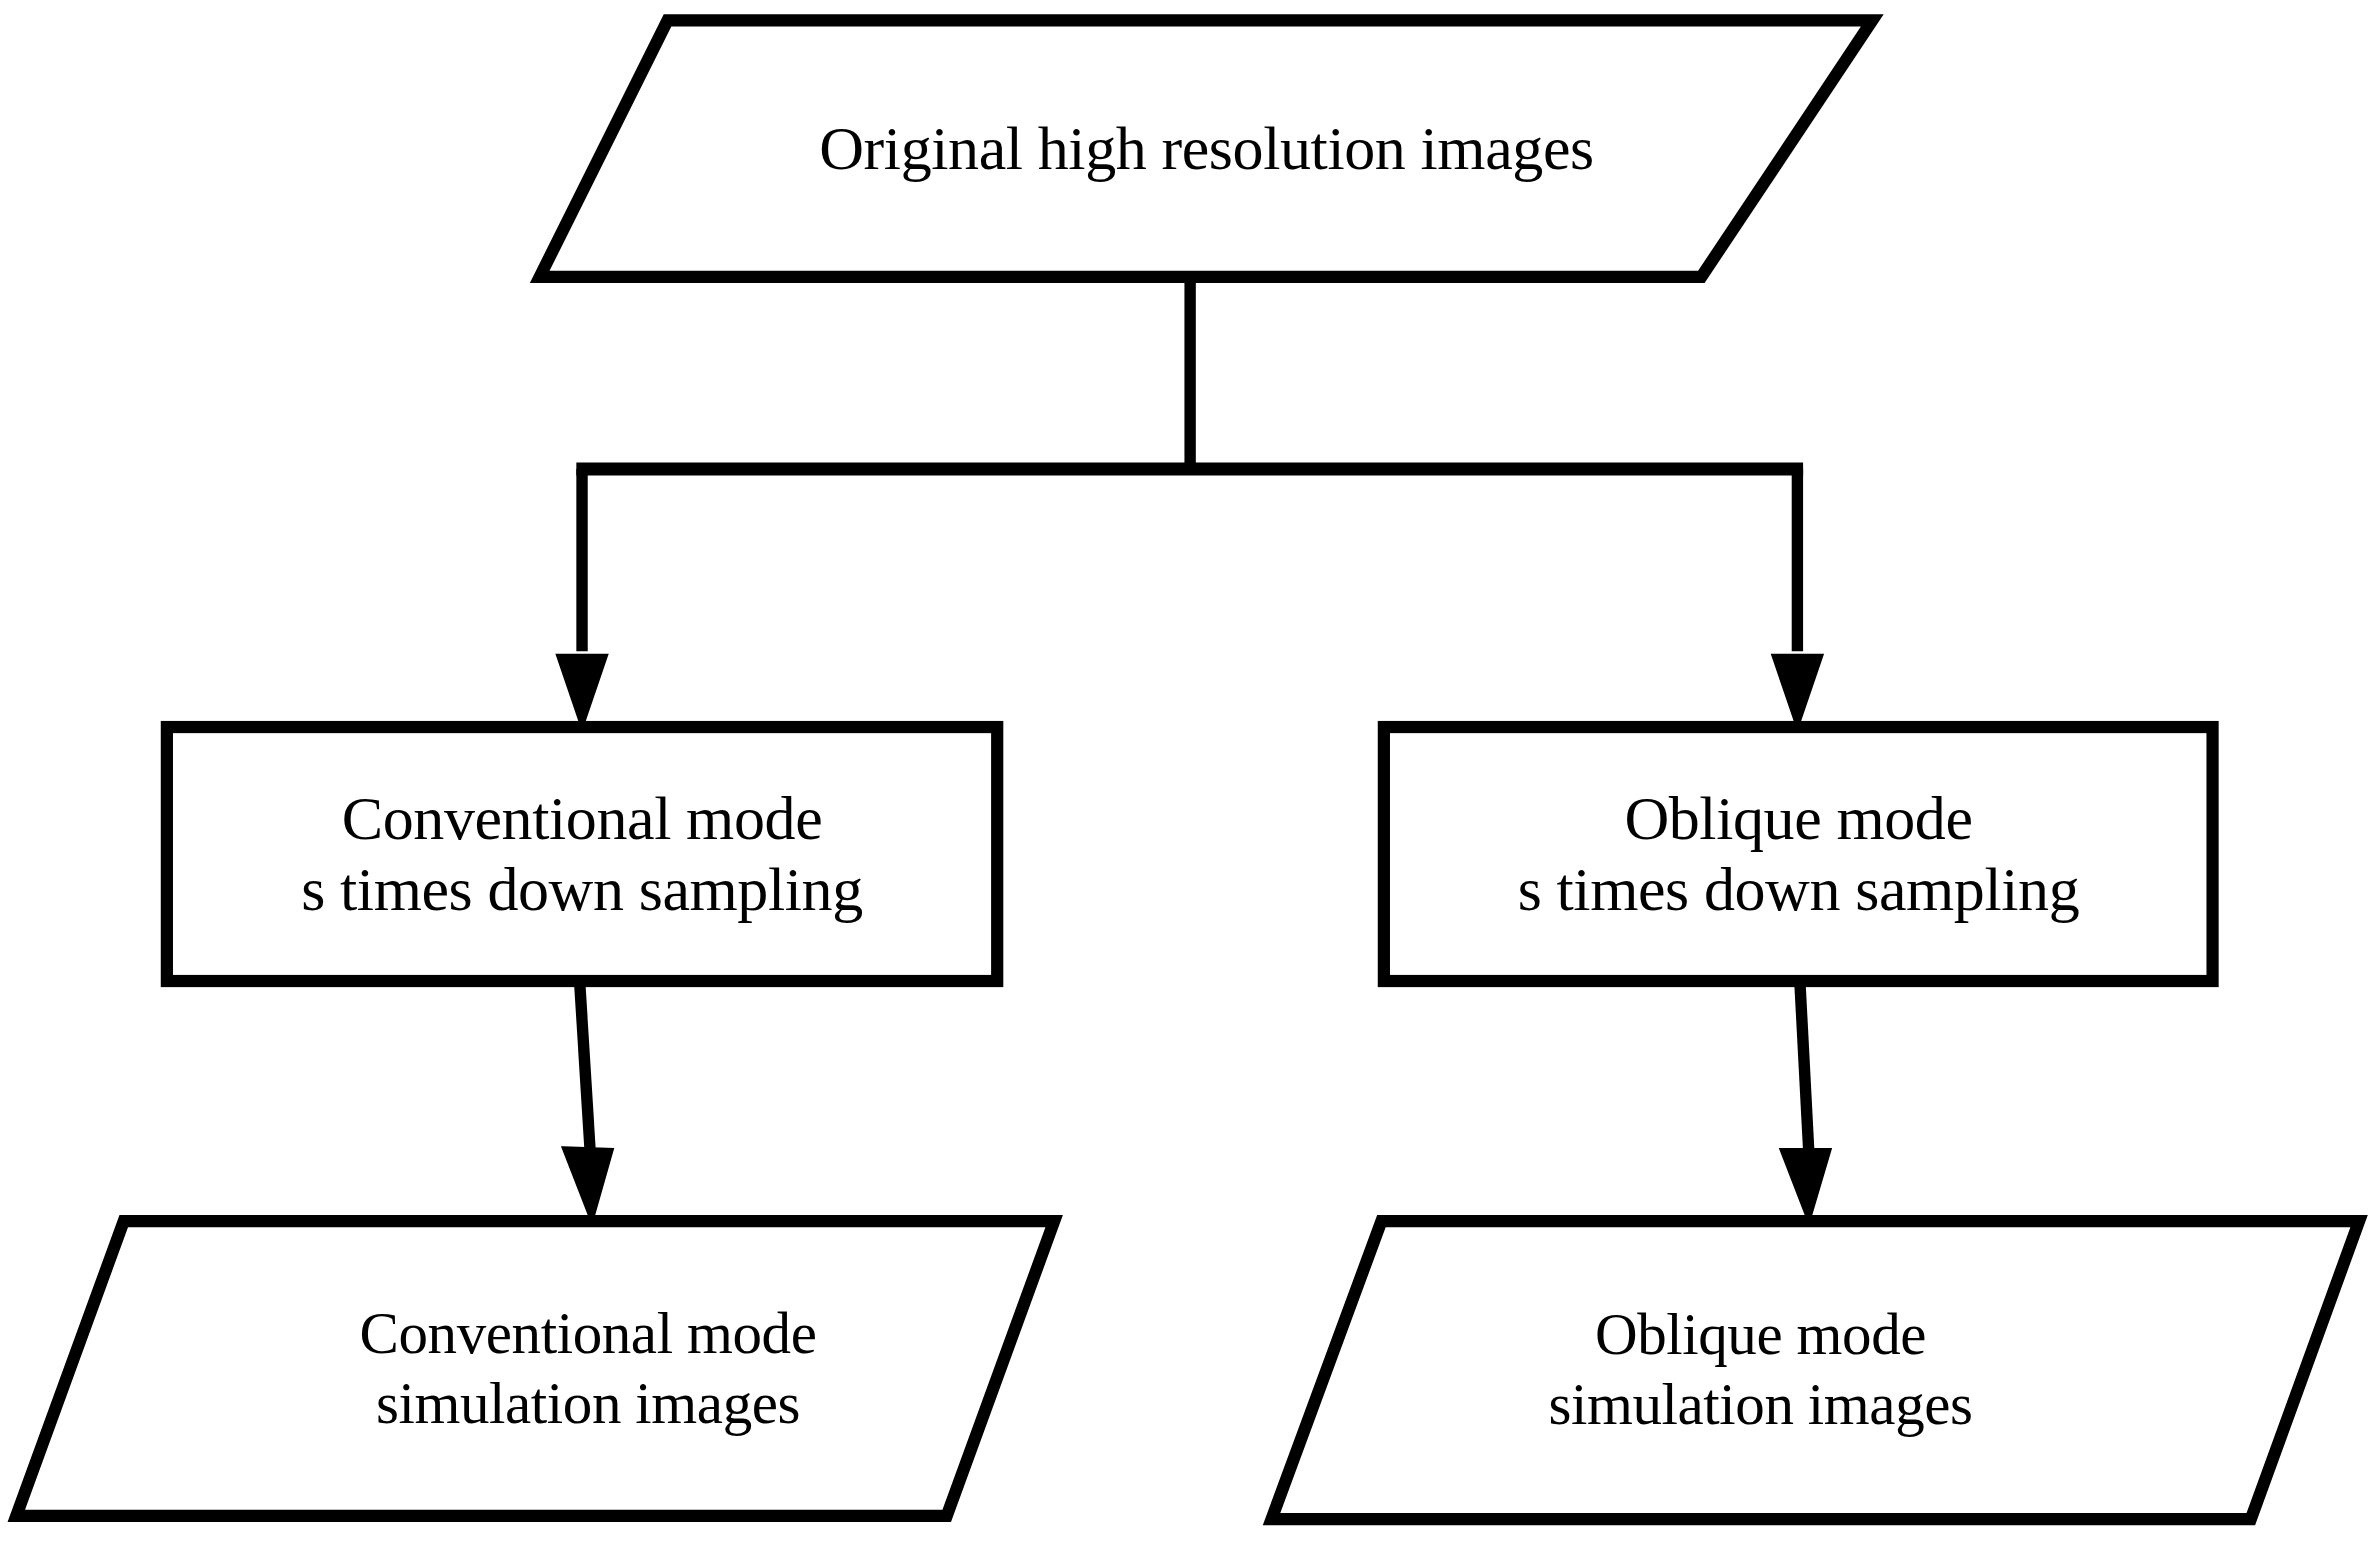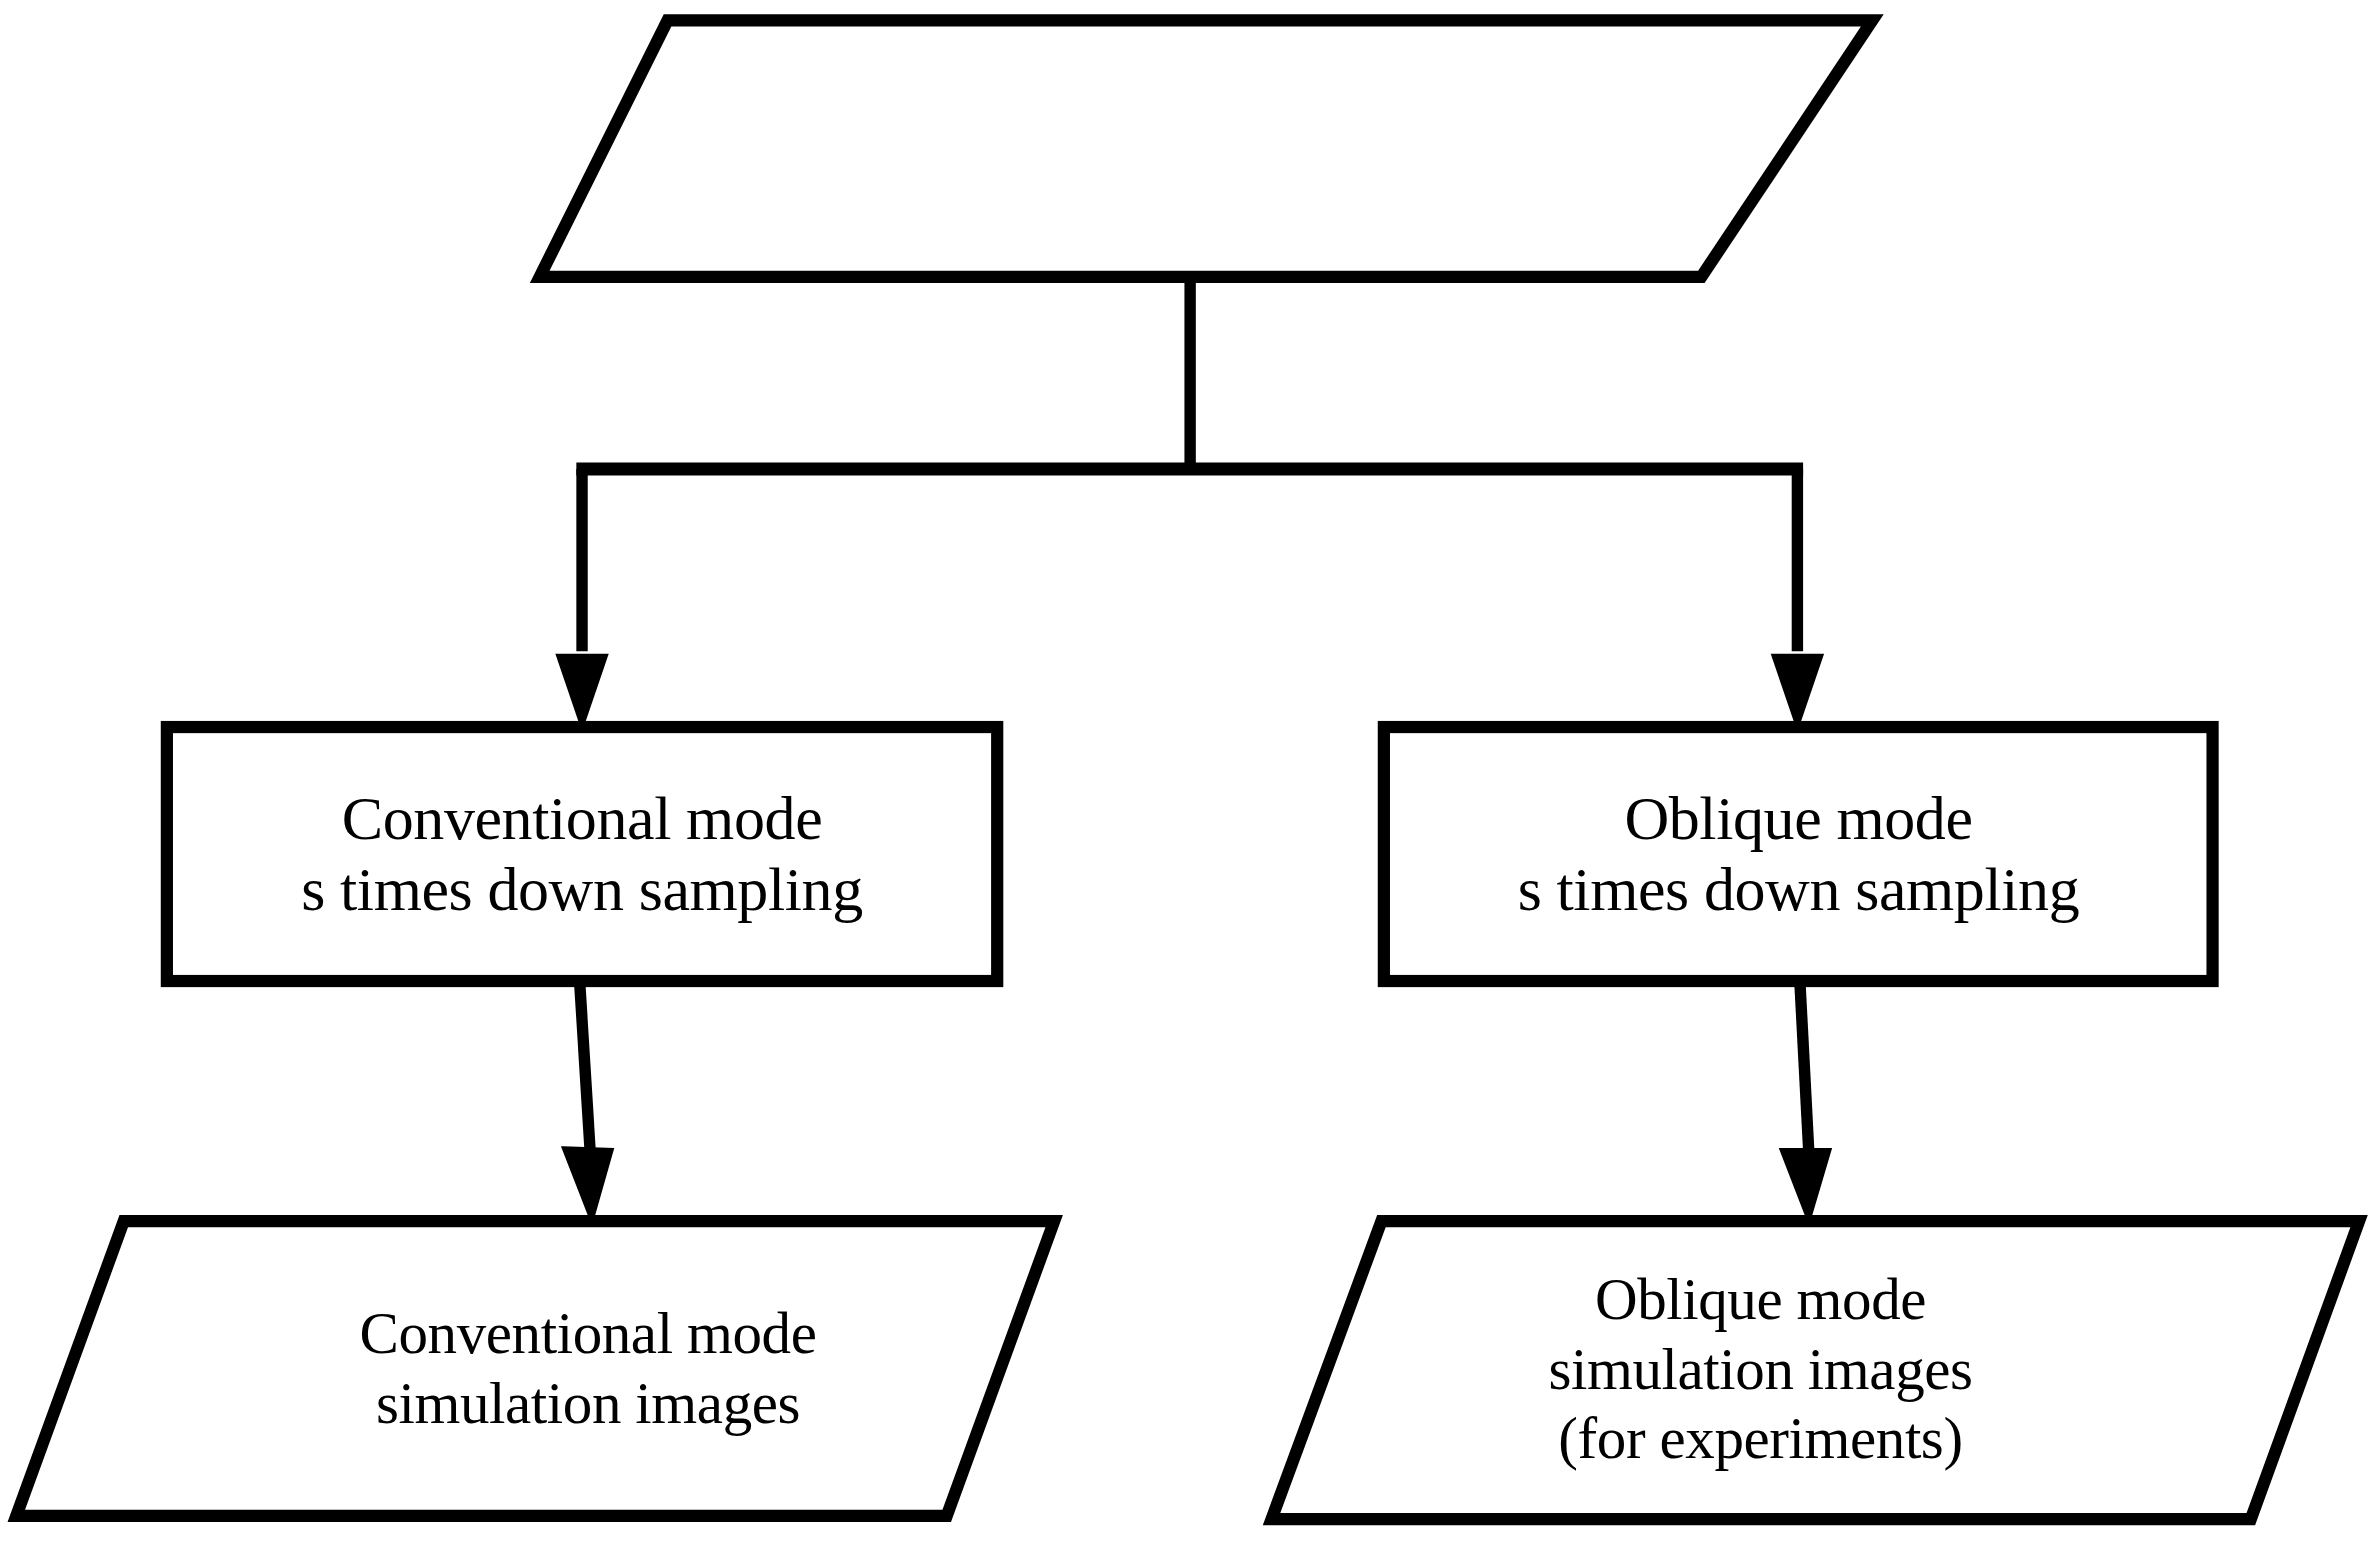--- a/index.html
+++ b/index.html
@@ -82,36 +82,38 @@
     <polygon points="692,1410 752,1412 727,1500" fill="#000000" stroke="#000000" stroke-width="4" stroke-linejoin="miter"></polygon>
 
     <line x1="2211" y1="1205" x2="2222" y2="1415" stroke="#000000" stroke-width="14"></line>
     <polygon points="2188,1412 2248,1412 2222,1500" fill="#000000" stroke="#000000" stroke-width="4" stroke-linejoin="miter"></polygon>
 
     <polygon points="152,1500 1295,1500 1163,1862 20,1862" fill="#ffffff" stroke="#000000" stroke-width="15" stroke-linejoin="miter"></polygon>
 
     <polygon points="1697,1500 2898,1500 2765,1866 1562,1866" fill="#ffffff" stroke="#000000" stroke-width="15" stroke-linejoin="miter"></polygon>
   </svg>
 
+  <div class="node-text" id="t-source">
+    <span class="line">Original high resolution images</span>
+  </div>
 
   <div class="node-text" id="t-proc-left">
     <span class="line">Conventional mode</span>
     <span class="line">s times down sampling</span>
   </div>
 
   <div class="node-text" id="t-proc-right">
     <span class="line">Oblique mode</span>
     <span class="line">s times down sampling</span>
   </div>
 
   <div class="node-text t-out-left-inner" id="t-out-left">
     <span class="line">Conventional mode</span>
     <span class="line">simulation images</span>
   </div>
 
   <div class="node-text t-out-right-inner" id="t-out-right">
     <span class="line">Oblique mode</span>
     <span class="line">simulation images</span>
-    <span class="line">(for experiments)</span>
   </div>
 
 </div>
 
 
 </body></html>

